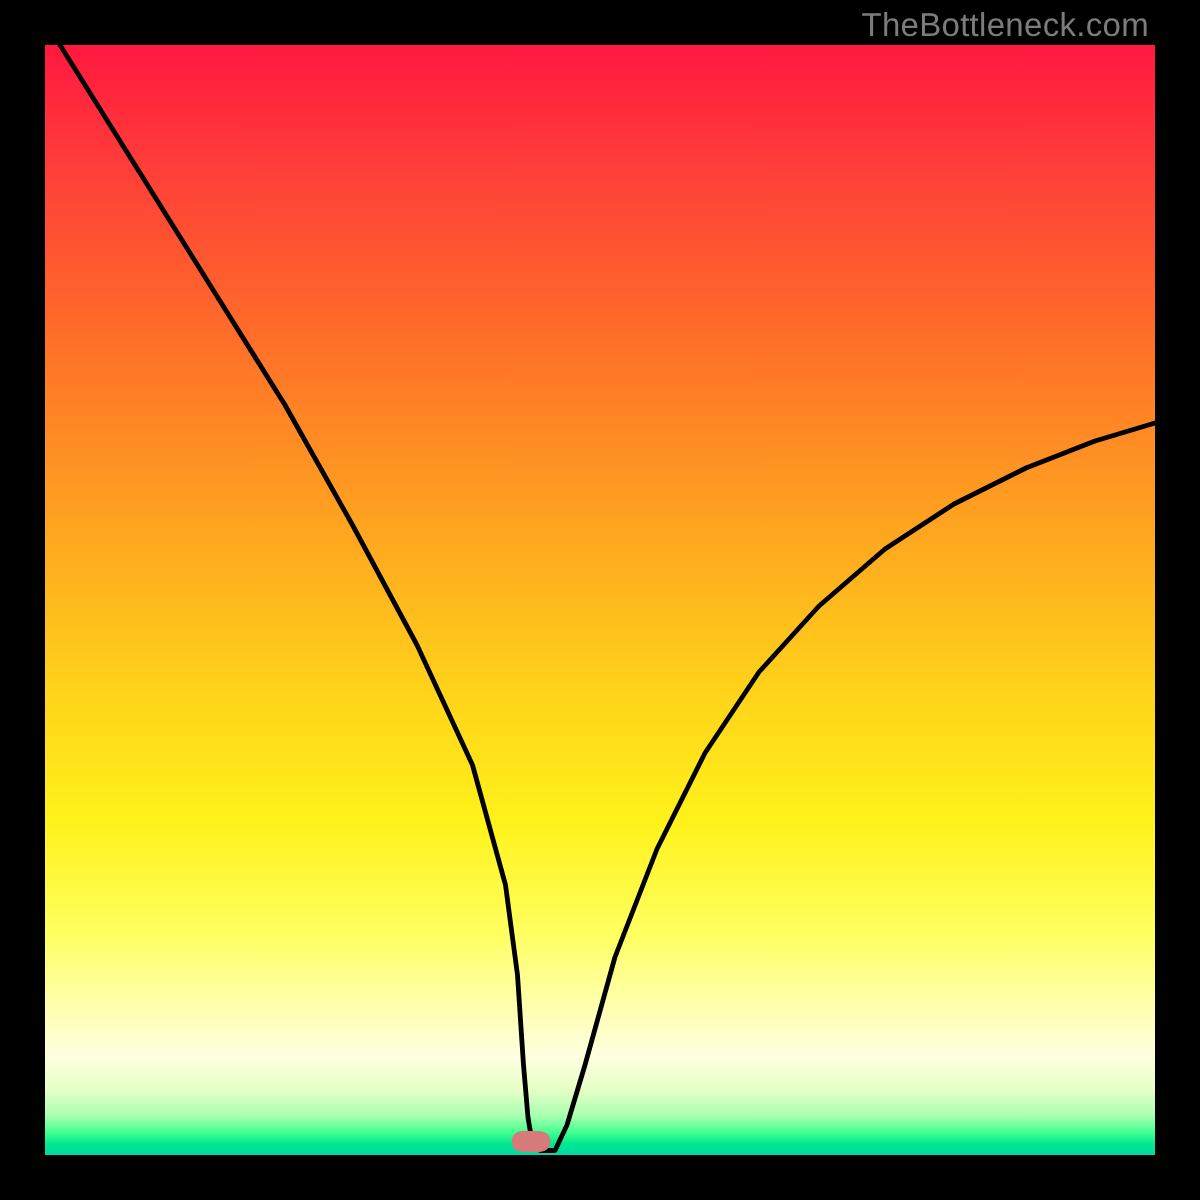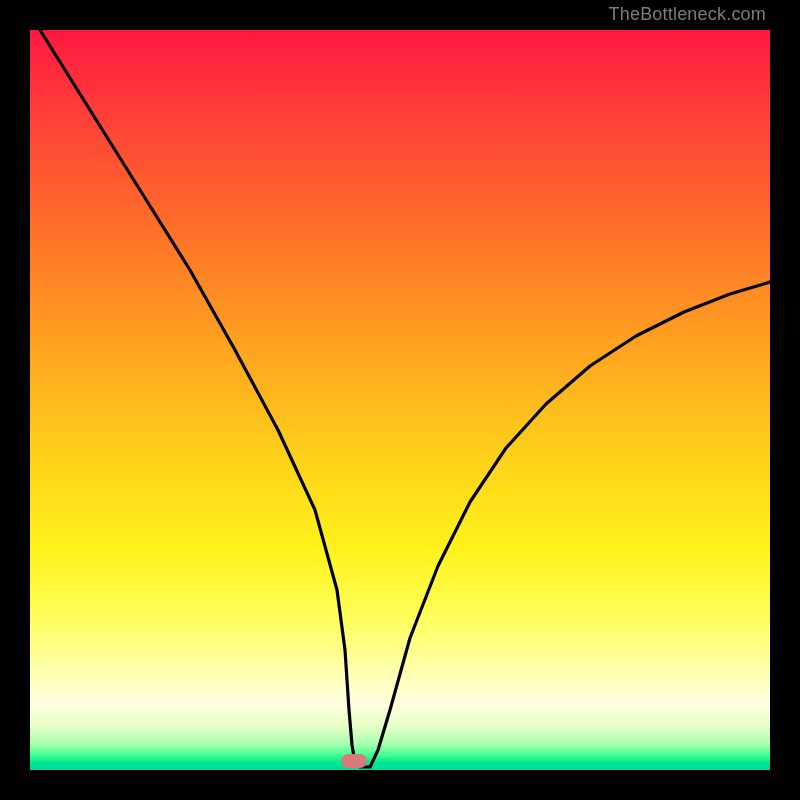--- a/index.html
+++ b/index.html
@@ -52,21 +52,21 @@
     position: absolute;
     inset: 0;
     width: 740px;
     height: 740px;
   }
   .attribution {
     position: absolute;
     top: 4px;
     right: 34px;
     color: #7c7c7c;
-    font-size: 18px;
+    font-size: 22px;
     letter-spacing: 0.2px;
     font-weight: 400;
   }
   .minimum-marker {
     position: absolute;
     width: 26px;
     height: 14px;
     background: #d77a7a;
     border-radius: 7px;
   }

